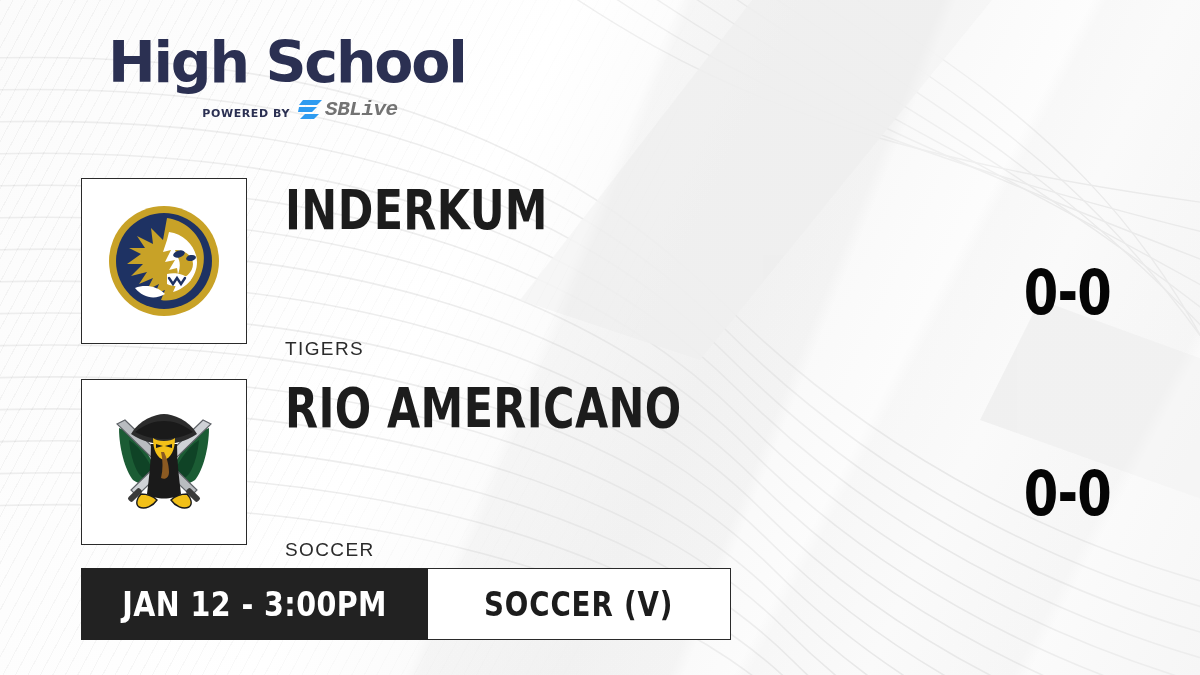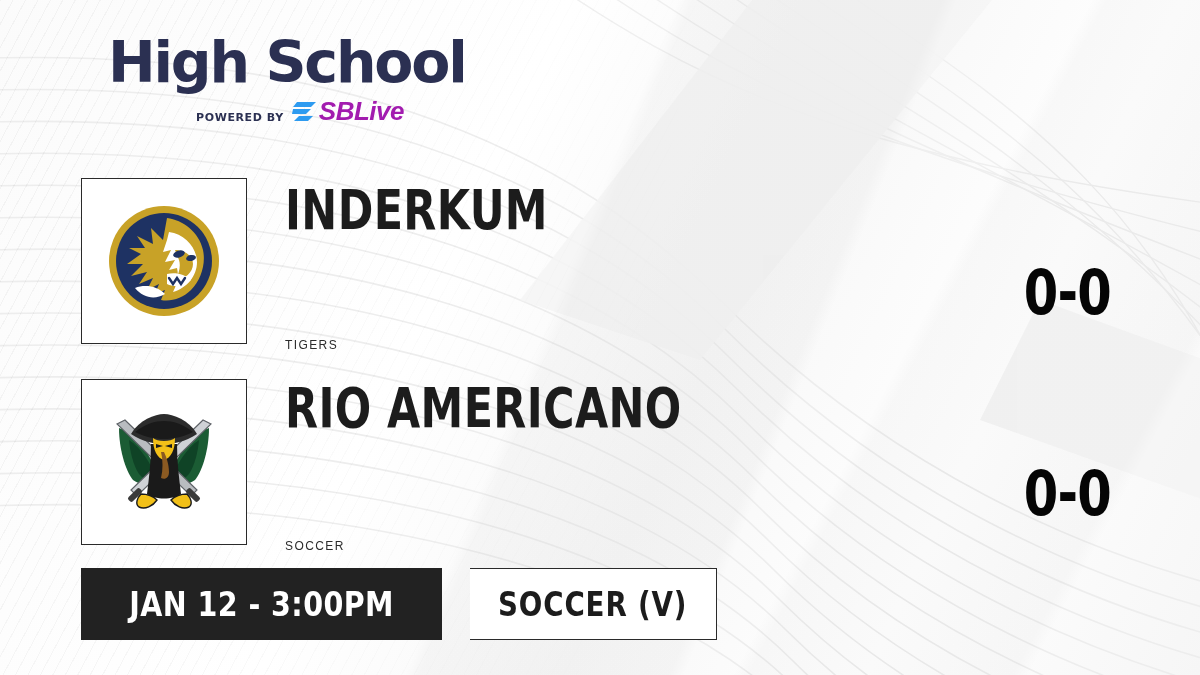--- a/index.html
+++ b/index.html
@@ -96,26 +96,26 @@
     letter-spacing: 0.6px;
     color: #2b3052;
   }
   .sblive {
     display: flex;
     align-items: center;
     gap: 2px;
   }
   .sblive-mark { display: block; }
   .sblive-word {
-    font-family: Liberation Sans, sans-serif;
+    font-family: Liberation Mono, monospace;
     font-weight: 700;
     font-style: italic;
-    font-size: 26px;
+    font-size: 21px;
     letter-spacing: -0.5px;
-    color: #a21caf;
+    color: #737373;
     line-height: 1;
   }
   .sblive-word .lower { text-transform: none; }
 
   
   .team-block {
     position: absolute;
     left: 81px;
     width: 1030px;
   }
@@ -151,21 +151,21 @@
     letter-spacing: 0.5px;
   }
   .team-1 .team-name { top: 5px; }
   .team-2 .team-name { top: 2px; }
 
   .team-mascot {
     position: absolute;
     left: 204px;
     font-family: "Liberation Sans", sans-serif;
     font-weight: 400;
-    font-size: 12px;
+    font-size: 19px;
     letter-spacing: 1.4px;
     color: #2b2b2b;
     white-space: nowrap;
   }
   .team-1 .team-mascot { top: 160px; }
   .team-2 .team-mascot { top: 160px; }
 
   .team-score {
     position: absolute;
     right: 0;
@@ -189,21 +189,21 @@
     top: 568px;
     height: 72px;
     display: flex;
     align-items: stretch;
   }
   .info-date {
     background: #222222;
     display: flex;
     align-items: center;
     justify-content: center;
-    padding: 0 23px;
+    padding: 0 16px;
     min-width: 302px;
     box-sizing: border-box;
   }
   .info-date span {
     font-family: "DejaVu Sans", sans-serif;
     font-weight: 700;
     font-size: 34px;
     line-height: 1;
     color: #ffffff;
     white-space: nowrap;
@@ -211,24 +211,23 @@
     transform-origin: center;
     letter-spacing: 0.5px;
   }
   .info-sport {
     background: #ffffff;
     border: 1px solid #2a2a2a;
     border-left: none;
     display: flex;
     align-items: center;
     justify-content: flex-start;
-    padding: 0 10px;
+    padding: 0 38px;
     min-width: 230px;
     box-sizing: border-box;
-    margin-left: 28px;
   }
   .info-sport span {
     font-family: "DejaVu Sans", sans-serif;
     font-weight: 700;
     font-size: 33px;
     line-height: 1;
     color: #1c1c1c;
     white-space: nowrap;
     transform: scaleX(0.84);
     transform-origin: center;

